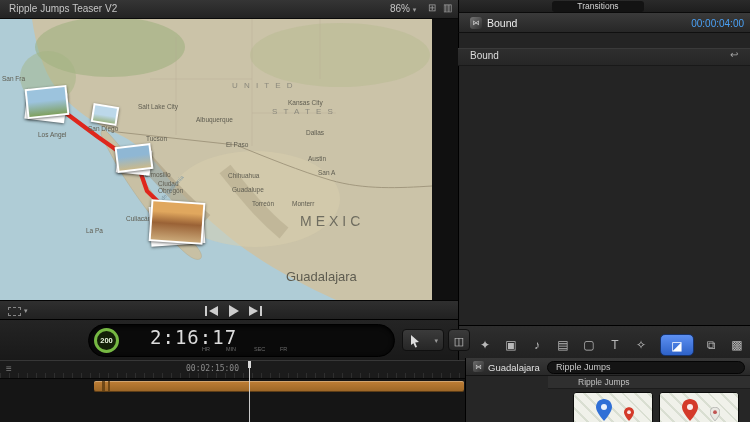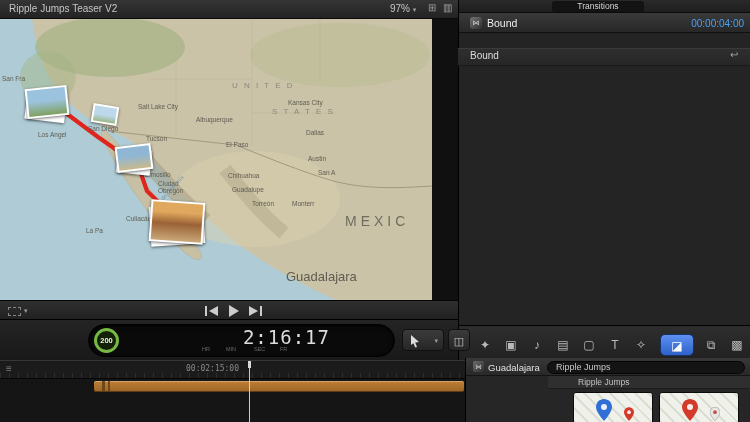--- a/index.html
+++ b/index.html
@@ -38,21 +38,21 @@
   .section-bar{left:458px;top:48px;width:292px;height:18px;background:linear-gradient(#2e2e2e,#262626);border-top:1px solid #3a3a3a;border-bottom:1px solid #191919}
   .section-title{position:absolute;left:470px;top:50px;font-size:10px;color:#dcdcdc}
   .reset-icon{position:absolute;left:730px;top:49px;font-size:10px;color:#a5a5a5;cursor:pointer}
   .p-row{position:absolute;left:458px;width:292px;height:18px}
 
   
   .strip-left{left:0;top:320px;width:458px;height:40px;background:linear-gradient(#242424,#191919)}
   .strip-right{left:458px;top:325px;width:292px;height:35px;background:linear-gradient(#2e2e2e,#212121);border-top:1px solid #000;border-left:1px solid #000}
   .tc-pill{position:absolute;left:88px;top:324px;width:307px;height:33px;background:#0a0a0a;border:1px solid #000;border-radius:17px;box-shadow:inset 0 1px 4px #000}
   .meter{position:absolute;left:94px;top:328px;width:25px;height:25px;border-radius:50%;border:3px solid #76b843;background:#132008;color:#eaf5e0;font-size:7.5px;font-weight:bold;text-align:center;line-height:19px}
-  .tc-digits{position:absolute;left:150px;top:326px;width:180px;text-align:right;font-family:"DejaVu Sans Mono",monospace;font-size:19px;letter-spacing:1px;color:#dcdcdc;cursor:text}
+  .tc-digits{position:absolute;left:150px;top:326px;width:180px;text-align:left;font-family:"DejaVu Sans Mono",monospace;font-size:19px;letter-spacing:1px;color:#dcdcdc;cursor:text}
   .tc-unit{position:absolute;top:346px;font-size:5.5px;color:#6a6a6a}
   .tool-btn{position:absolute;top:329px;height:22px;background:linear-gradient(#3b3b3b,#262626);border:1px solid #101010;border-radius:4px;color:#c9c9c9;text-align:center;cursor:pointer}
   .mb{position:absolute;top:334px;width:22px;height:22px;color:#b9b9b9;font-size:12px;text-align:center;line-height:22px;cursor:pointer}
   .mb-active{width:34px;background:linear-gradient(#5d90f2,#2e62c8);border-radius:5px;color:#fff;border:1px solid #16336e}
 
   
   .timeline{left:0;top:360px;width:465px;height:62px;background:#151515;border-top:1px solid #373737}
   .tl-ruler{position:absolute;left:0;top:0;width:465px;height:18px;background:#1b1b1b;border-bottom:1px solid #060606;cursor:pointer}
   .tl-ruler-label{position:absolute;left:186px;top:3px;font-family:"DejaVu Sans Mono",monospace;font-size:8px;color:#8a8a8a}
   .tl-ticks{position:absolute;left:0;top:12px;width:465px;height:5px;background:repeating-linear-gradient(90deg,#2e2e2e 0 1px,transparent 1px 9px)}
@@ -76,21 +76,21 @@
   .pin{position:absolute}
 </style>
 </head>
 <body>
 
 <div id="stage">
 
   <div class="abs viewer-toolbar">
     <span class="vt-title">Ripple Jumps Teaser V2</span>
     <span class="vt-zoom">
-      <span>97%</span>
+      <span>86%</span>
       <span class="chev">▾</span>
     </span>
     <span class="vt-icon" style="left:428px">⊞</span>
     <span class="vt-icon" style="left:443px">▥</span>
   </div>
 
   <div class="abs viewer-canvas">
     <svg width="432" height="281" viewBox="0 0 432 281" style="position:absolute;left:0;top:0">
       <rect width="432" height="281" fill="#afccd6"></rect>
       <path d="M26 0 L432 0 L432 281 L336 281 C294 262 252 238 222 212 C196 190 178 172 164 154 C150 136 138 126 124 118 L110 111 C88 101 68 86 54 66 C44 52 36 28 32 0 Z" fill="#cbc3a8"></path>
@@ -123,21 +123,21 @@
         <span class="map-label" style="left: 158px; top: 168px;">Obregón</span>
         <span class="map-label" style="left: 228px; top: 153px;">Chihuahua</span>
         <span class="map-label" style="left: 232px; top: 167px;">Guadalupe</span>
         <span class="map-label" style="left: 252px; top: 181px;">Torreón</span>
         <span class="map-label" style="left: 292px; top: 181px;">Monterr</span>
         <span class="map-label" style="left: 126px; top: 196px;">Culiacán</span>
         <span class="map-label" style="left: 86px; top: 208px;">La Pa</span>
         <span class="map-label" style="left: 286px; top: 250px; font-size: 13px;">Guadalajara</span>
         <span class="map-label" style="left: 232px; top: 62px; font-size: 8px; color: rgb(139, 137, 125); letter-spacing: 2px;">U N I T E D</span>
         <span class="map-label" style="left: 272px; top: 88px; font-size: 8px; color: rgb(139, 137, 125); letter-spacing: 2px;">S T A T E S</span>
-        <span class="map-label" style="left: 300px; top: 194px; font-size: 14px; color: rgb(111, 109, 96); letter-spacing: 4px; margin-left: 45px;">MEXIC</span>
+        <span class="map-label" style="left: 300px; top: 194px; font-size: 14px; color: rgb(111, 109, 96); letter-spacing: 4px;">MEXIC</span>
         <span class="map-label" style="left: 152px; top: 188px; font-size: 5.5px; color: rgb(126, 152, 164); transform: rotate(-48deg);">Golfo de California</span>
       </div>
 
     <div class="photo" style="left:26px;top:72px;width:40px;height:30px;transform:rotate(7deg)"></div>
     <div class="photo" style="left:26px;top:68px;width:42px;height:30px;transform:rotate(-6deg)">
         <div class="img img-a"></div>
       </div>
     <div class="photo" style="left:92px;top:86px;width:26px;height:19px;transform:rotate(9deg)">
         <div class="img img-b"></div>
       </div>

